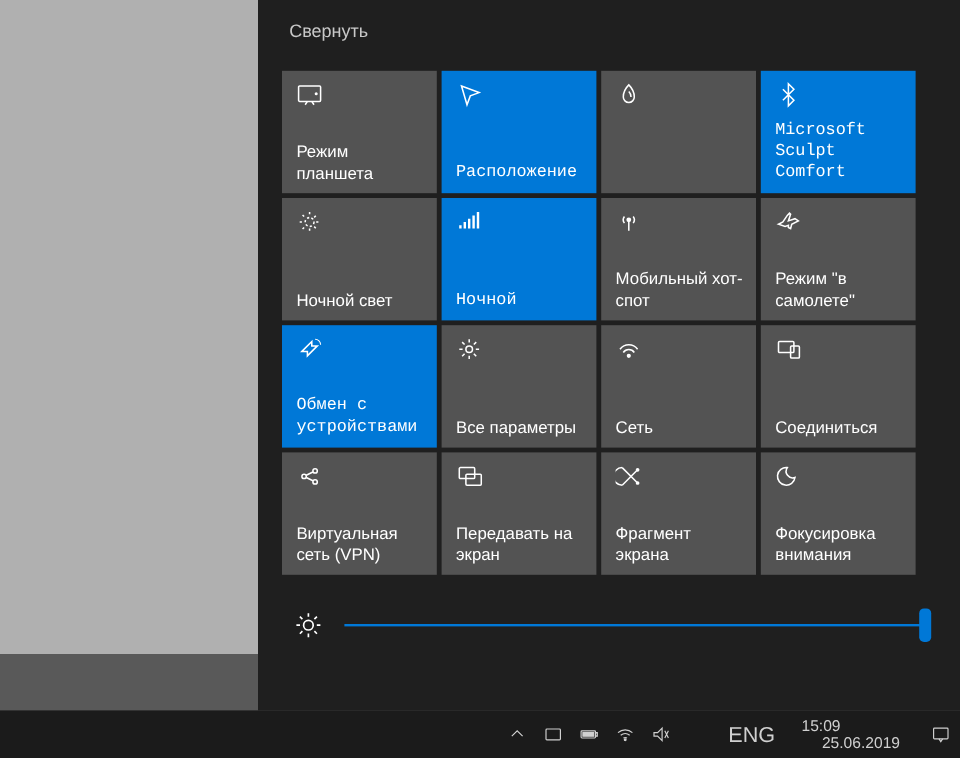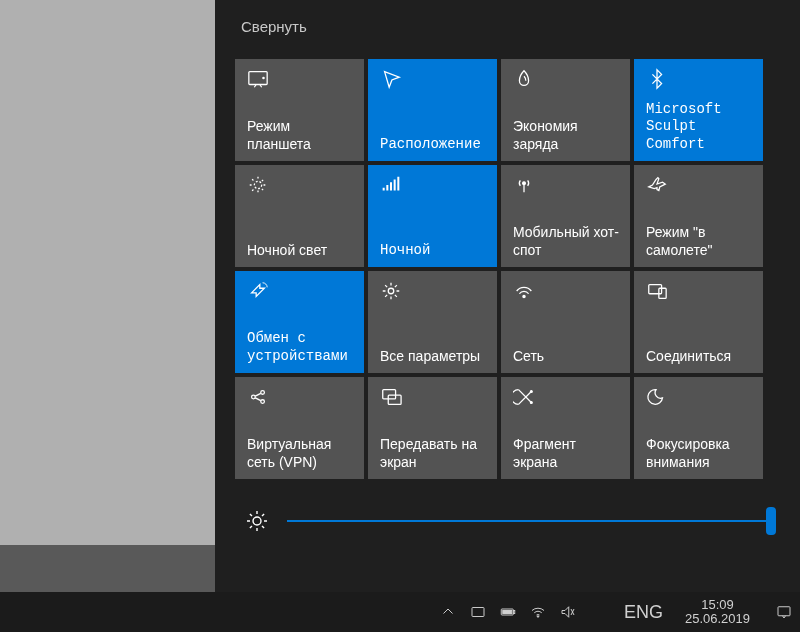--- a/index.html
+++ b/index.html
@@ -64,23 +64,23 @@
   position: absolute; left: 0; right: 0; bottom: 0; height: 40px;
   background: #1b1b1b;
   display: flex; align-items: center; justify-content: flex-end;
   padding-right: 6px;
   color: #d0d0d0;
   font-size: 13px;
 }
 .tray { display: flex; align-items: center; gap: 12px; }
 .tray .ticon { width: 18px; height: 18px; display: flex; align-items: center; justify-content: center; cursor: pointer; }
 .tray .ticon svg { width: 18px; height: 18px; stroke: #d0d0d0; fill: none; stroke-width: 1.3; }
-.clock { text-align: center; line-height: 1.1; font-size: 13px; padding: 0 6px; cursor: pointer; }
+.clock { text-align: left; line-height: 1.1; font-size: 13px; padding: 0 6px; cursor: pointer; }
 .clock .time { display: block; }
-.clock .date { display: block; }
+.clock .date { display: block; margin-left: 17px; }
 .lang { padding: 0 4px; cursor: pointer; font-size: 18px; margin-left: 31px; }
 .action-center-btn { width: 20px; height: 20px; display: flex; align-items: center; justify-content: center; cursor: pointer; margin-left: 6px; }
 .action-center-btn svg { width: 18px; height: 18px; stroke: #d0d0d0; fill: none; stroke-width: 1.3; }
 </style>
 </head>
 <body>
 
 <div class="desktop">
   <div class="left-pane"></div>
 
@@ -109,21 +109,20 @@
         <div class="label">Расположение</div>
       </div>
 
       <div class="tile">
         <div class="icon">
           <svg viewBox="0 0 24 24">
               <path d="M12 3 C12 3 7 8 7 14 A5 5 0 0 0 17 14 C17 8 12 3 12 3 Z"></path>
               <path d="M12 9 C13 10 14 12 14 14"></path>
             </svg>
         </div>
-        <div class="label">Экономия заряда</div>
       </div>
 
       <div class="tile active">
         <div class="icon">
           <svg viewBox="0 0 24 24">
               <path d="M7 7 L17 17 L12 22 L12 2 L17 7 L7 17"></path>
             </svg>
         </div>
         <div class="label">Microsoft Sculpt Comfort</div>
       </div>

